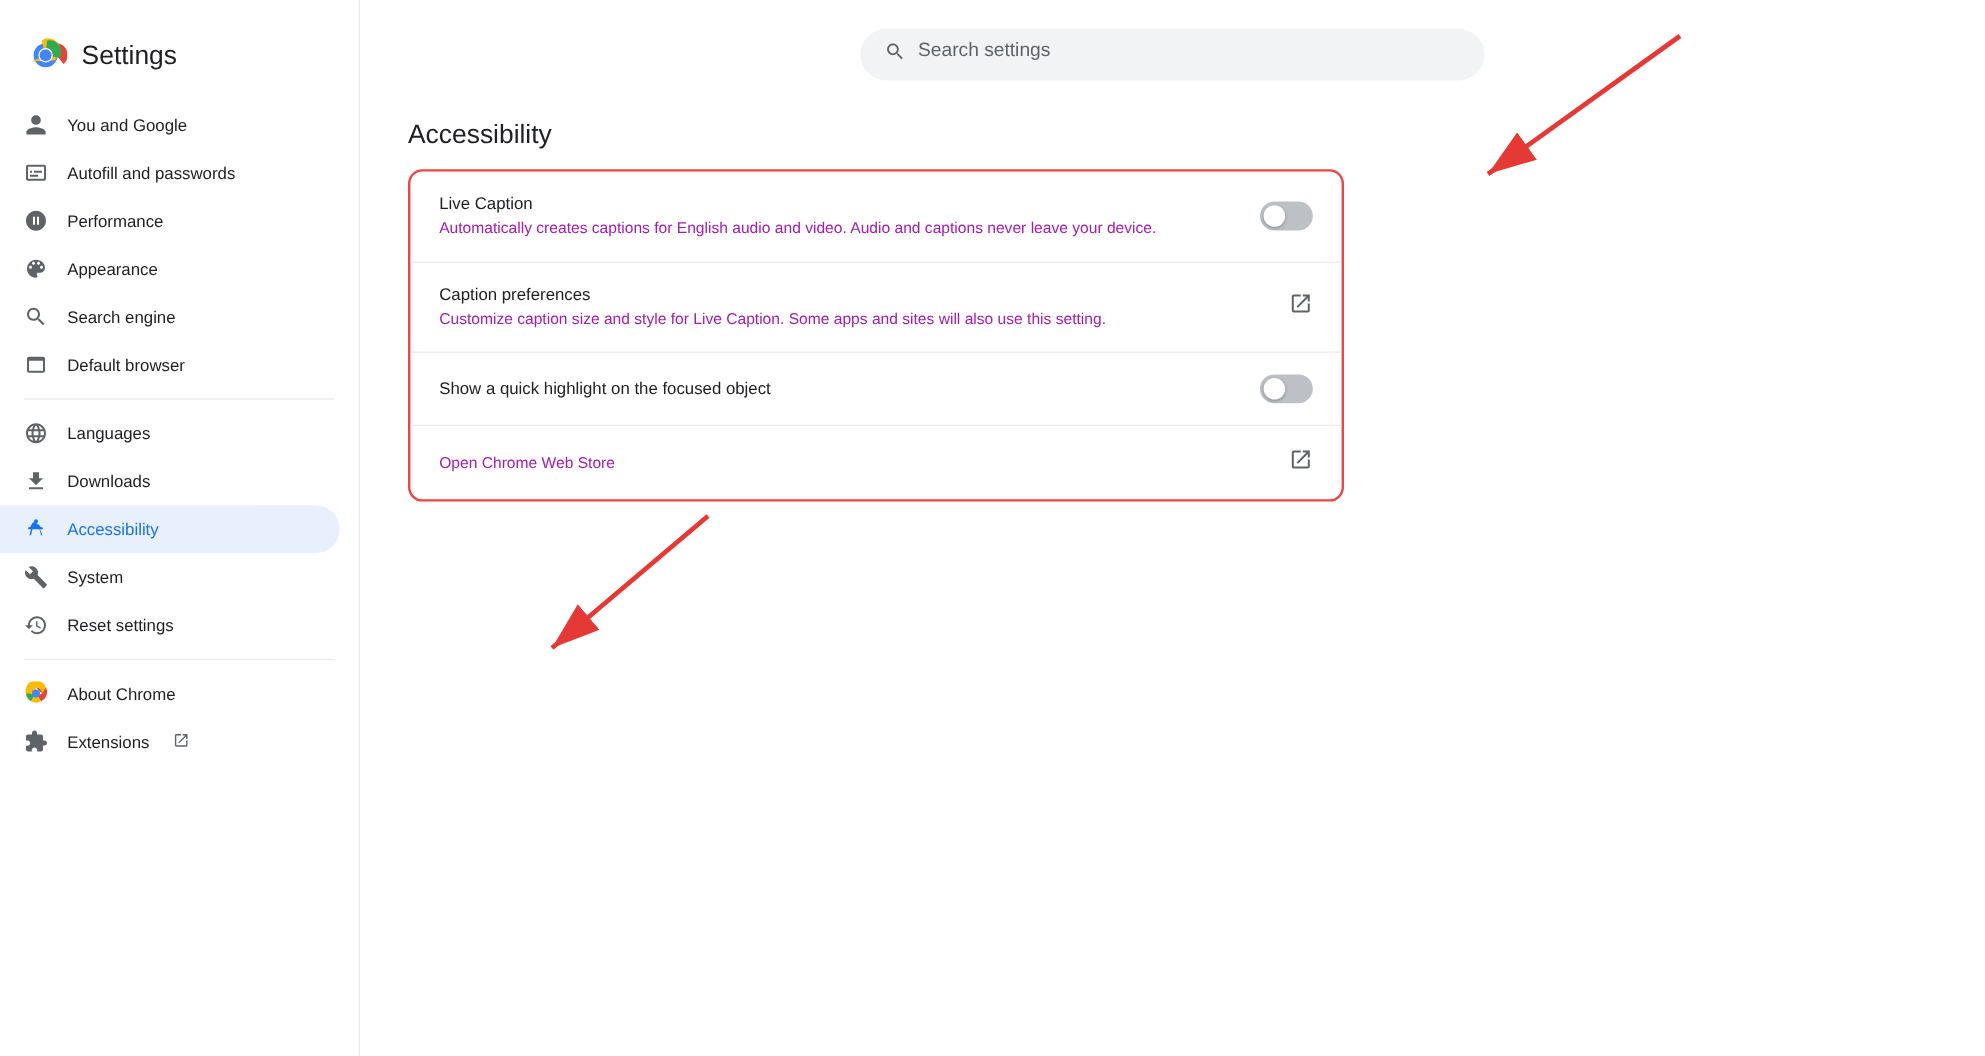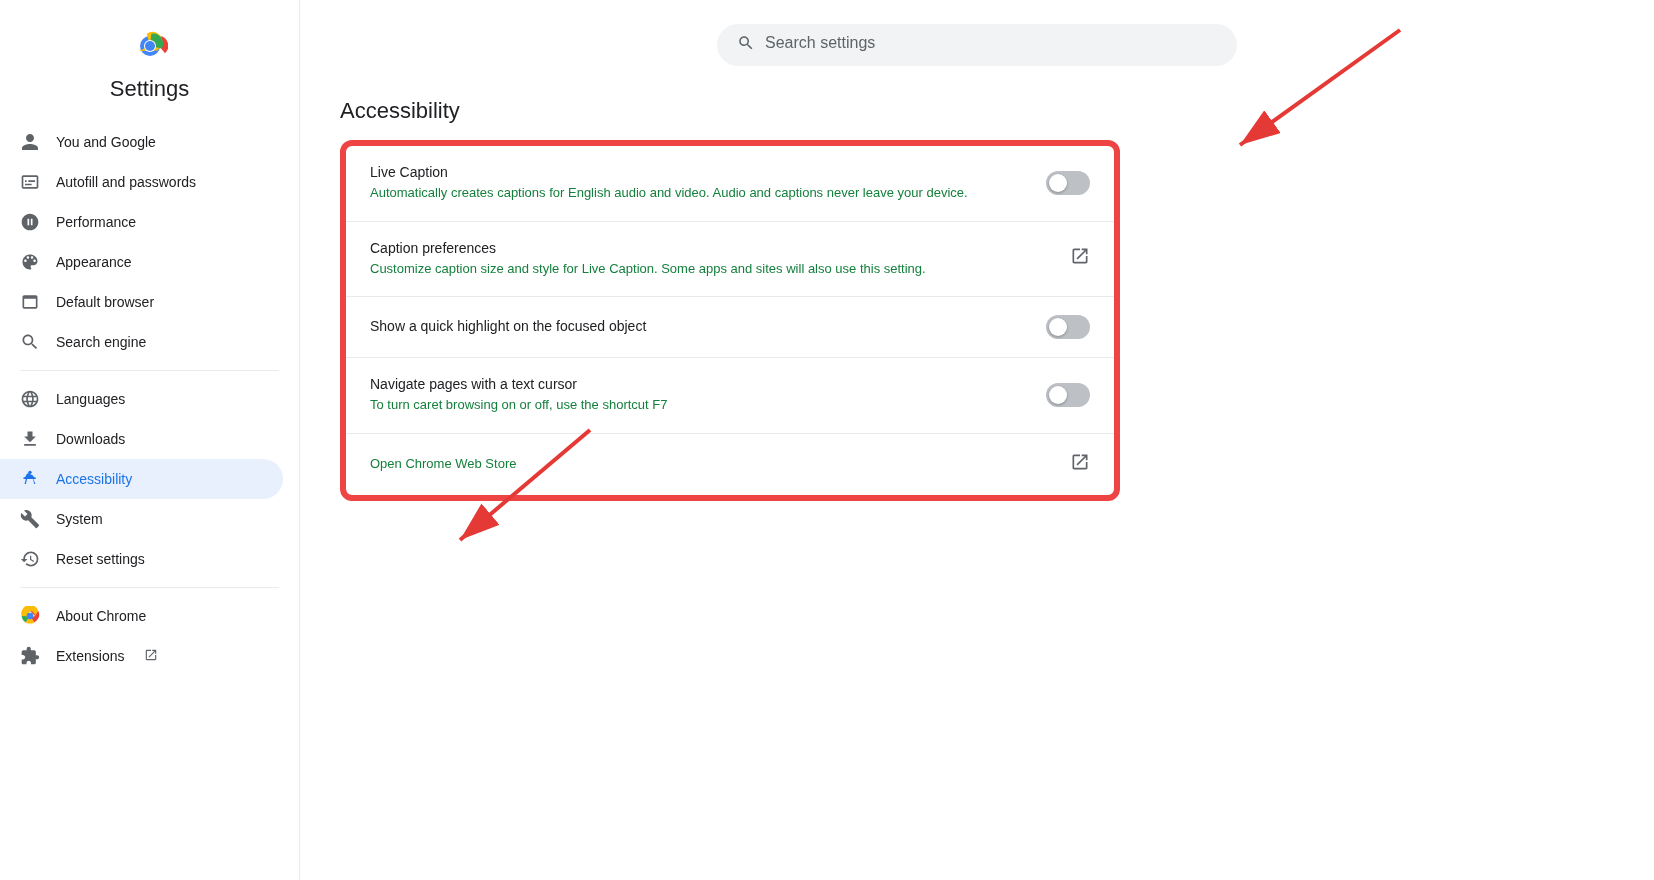--- a/index.html
+++ b/index.html
@@ -22,21 +22,20 @@
       border-right: 1px solid #e8eaed;
       overflow-y: auto;
       display: flex;
       flex-direction: column;
     }
     .sidebar-header {
       display: flex;
       align-items: center;
       gap: 12px;
       padding: 12px 20px 20px 20px;
-      flex-direction: column;
     }
     .chrome-logo {
       width: 36px;
       height: 36px;
     }
     .sidebar-title {
       font-size: 22px;
       font-weight: 400;
       color: #202124;
     }
@@ -128,21 +127,21 @@
     .page-title {
       font-size: 22px;
       font-weight: 400;
       color: #202124;
       margin-bottom: 16px;
     }
 
     
     .settings-card {
       background: #fff;
-      border: 6px solid #ef4444;
+      border: 2px solid #ef4444;
       border-radius: 12px;
       overflow: hidden;
       max-width: 780px;
     }
     .settings-row {
       display: flex;
       align-items: center;
       justify-content: space-between;
       padding: 18px 24px;
       border-bottom: 1px solid #e8eaed;
@@ -155,21 +154,21 @@
       flex: 1;
     }
     .settings-row-title {
       font-size: 14px;
       font-weight: 500;
       color: #202124;
       margin-bottom: 3px;
     }
     .settings-row-desc {
       font-size: 13px;
-      color: #15803d;
+      color: #a21caf;
       line-height: 1.5;
     }
     .settings-row-action {
       flex-shrink: 0;
       display: flex;
       align-items: center;
     }
 
     
     .toggle {
@@ -273,33 +272,33 @@
         <svg width="20" height="20" viewBox="0 0 24 24" fill="currentColor">
             <path d="M12 3c-4.97 0-9 4.03-9 9s4.03 9 9 9c.83 0 1.5-.67 1.5-1.5 0-.39-.15-.74-.39-1.01-.23-.26-.38-.61-.38-.99 0-.83.67-1.5 1.5-1.5H16c2.76 0 5-2.24 5-5 0-4.42-4.03-8-9-8zm-5.5 9c-.83 0-1.5-.67-1.5-1.5S5.67 9 6.5 9 8 9.67 8 10.5 7.33 12 6.5 12zm3-4C8.67 8 8 7.33 8 6.5S8.67 5 9.5 5s1.5.67 1.5 1.5S10.33 8 9.5 8zm5 0c-.83 0-1.5-.67-1.5-1.5S13.67 5 14.5 5s1.5.67 1.5 1.5S15.33 8 14.5 8zm3 4c-.83 0-1.5-.67-1.5-1.5S16.67 9 17.5 9s1.5.67 1.5 1.5-.67 1.5-1.5 1.5z"></path>
           </svg>
       </span>
       <span class="nav-label">Appearance</span>
     </div>
 
     <div class="nav-item">
       <span class="nav-icon">
         <svg width="20" height="20" viewBox="0 0 24 24" fill="currentColor">
+            <path d="M15.5 14h-.79l-.28-.27C15.41 12.59 16 11.11 16 9.5 16 5.91 13.09 3 9.5 3S3 5.91 3 9.5 5.91 16 9.5 16c1.61 0 3.09-.59 4.23-1.57l.27.28v.79l5 4.99L20.49 19l-4.99-5zm-6 0C7.01 14 5 11.99 5 9.5S7.01 5 9.5 5 14 7.01 14 9.5 11.99 14 9.5 14z"></path>
+          </svg>
+      </span>
+      <span class="nav-label">Search engine</span>
+    </div>
+
+    <div class="nav-item">
+      <span class="nav-icon">
+        <svg width="20" height="20" viewBox="0 0 24 24" fill="currentColor">
             <path d="M19 4H5c-1.11 0-2 .9-2 2v12c0 1.1.89 2 2 2h14c1.1 0 2-.9 2-2V6c0-1.1-.89-2-2-2zm0 14H5V8h14v10z"></path>
           </svg>
       </span>
       <span class="nav-label">Default browser</span>
-    </div>
-
-    <div class="nav-item">
-      <span class="nav-icon">
-        <svg width="20" height="20" viewBox="0 0 24 24" fill="currentColor">
-            <path d="M15.5 14h-.79l-.28-.27C15.41 12.59 16 11.11 16 9.5 16 5.91 13.09 3 9.5 3S3 5.91 3 9.5 5.91 16 9.5 16c1.61 0 3.09-.59 4.23-1.57l.27.28v.79l5 4.99L20.49 19l-4.99-5zm-6 0C7.01 14 5 11.99 5 9.5S7.01 5 9.5 5 14 7.01 14 9.5 11.99 14 9.5 14z"></path>
-          </svg>
-      </span>
-      <span class="nav-label">Search engine</span>
     </div>
 
 
     <div class="nav-divider"></div>
 
     <div class="nav-item">
       <span class="nav-icon">
         <svg width="20" height="20" viewBox="0 0 24 24" fill="currentColor">
             <path d="M11.99 2C6.47 2 2 6.48 2 12s4.47 10 9.99 10C17.52 22 22 17.52 22 12S17.52 2 11.99 2zm6.93 6h-2.95c-.32-1.25-.78-2.45-1.38-3.56 1.84.63 3.37 1.91 4.33 3.56zM12 4.04c.83 1.2 1.48 2.53 1.91 3.96h-3.82c.43-1.43 1.08-2.76 1.91-3.96zM4.26 14C4.1 13.36 4 12.69 4 12s.1-1.36.26-2h3.38c-.08.66-.14 1.32-.14 2s.06 1.34.14 2H4.26zm.82 2h2.95c.32 1.25.78 2.45 1.38 3.56-1.84-.63-3.37-1.9-4.33-3.56zm2.95-8H5.08c.96-1.66 2.49-2.93 4.33-3.56C8.81 5.55 8.35 6.75 8.03 8zM12 19.96c-.83-1.2-1.48-2.53-1.91-3.96h3.82c-.43 1.43-1.08 2.76-1.91 3.96zM14.34 14H9.66c-.09-.66-.16-1.32-.16-2s.07-1.35.16-2h4.68c.09.65.16 1.32.16 2s-.07 1.34-.16 2zm.25 5.56c.6-1.11 1.06-2.31 1.38-3.56h2.95c-.96 1.65-2.49 2.93-4.33 3.56zM16.36 14c.08-.66.14-1.32.14-2s-.06-1.34-.14-2h3.38c.16.64.26 1.31.26 2s-.1 1.36-.26 2h-3.38z"></path>
           </svg>
@@ -428,33 +427,20 @@
       </div>
       <div class="settings-row-action">
         <label class="toggle">
           <input type="checkbox" style="">
           <div class="toggle-track"></div>
           <div class="toggle-thumb"></div>
         </label>
       </div>
     </div>
 
-    <div class="settings-row">
-      <div class="settings-row-info">
-        <div class="settings-row-title">Navigate pages with a text cursor</div>
-        <div class="settings-row-desc">To turn caret browsing on or off, use the shortcut F7</div>
-      </div>
-      <div class="settings-row-action">
-        <label class="toggle">
-          <input type="checkbox" style="">
-          <div class="toggle-track"></div>
-          <div class="toggle-thumb"></div>
-        </label>
-      </div>
-    </div>
 
     <div class="settings-row" style="cursor:pointer;">
       <div class="settings-row-info">
         <div class="settings-row-desc">Open Chrome Web Store</div>
       </div>
       <div class="settings-row-action">
         <span class="ext-link-icon">
           <svg width="20" height="20" viewBox="0 0 24 24" fill="currentColor">
               <path d="M19 19H5V5h7V3H5c-1.11 0-2 .9-2 2v14c0 1.1.89 2 2 2h14c1.1 0 2-.9 2-2v-7h-2v7zM14 3v2h3.59l-9.83 9.83 1.41 1.41L19 6.41V10h2V3h-7z"></path>
             </svg>

